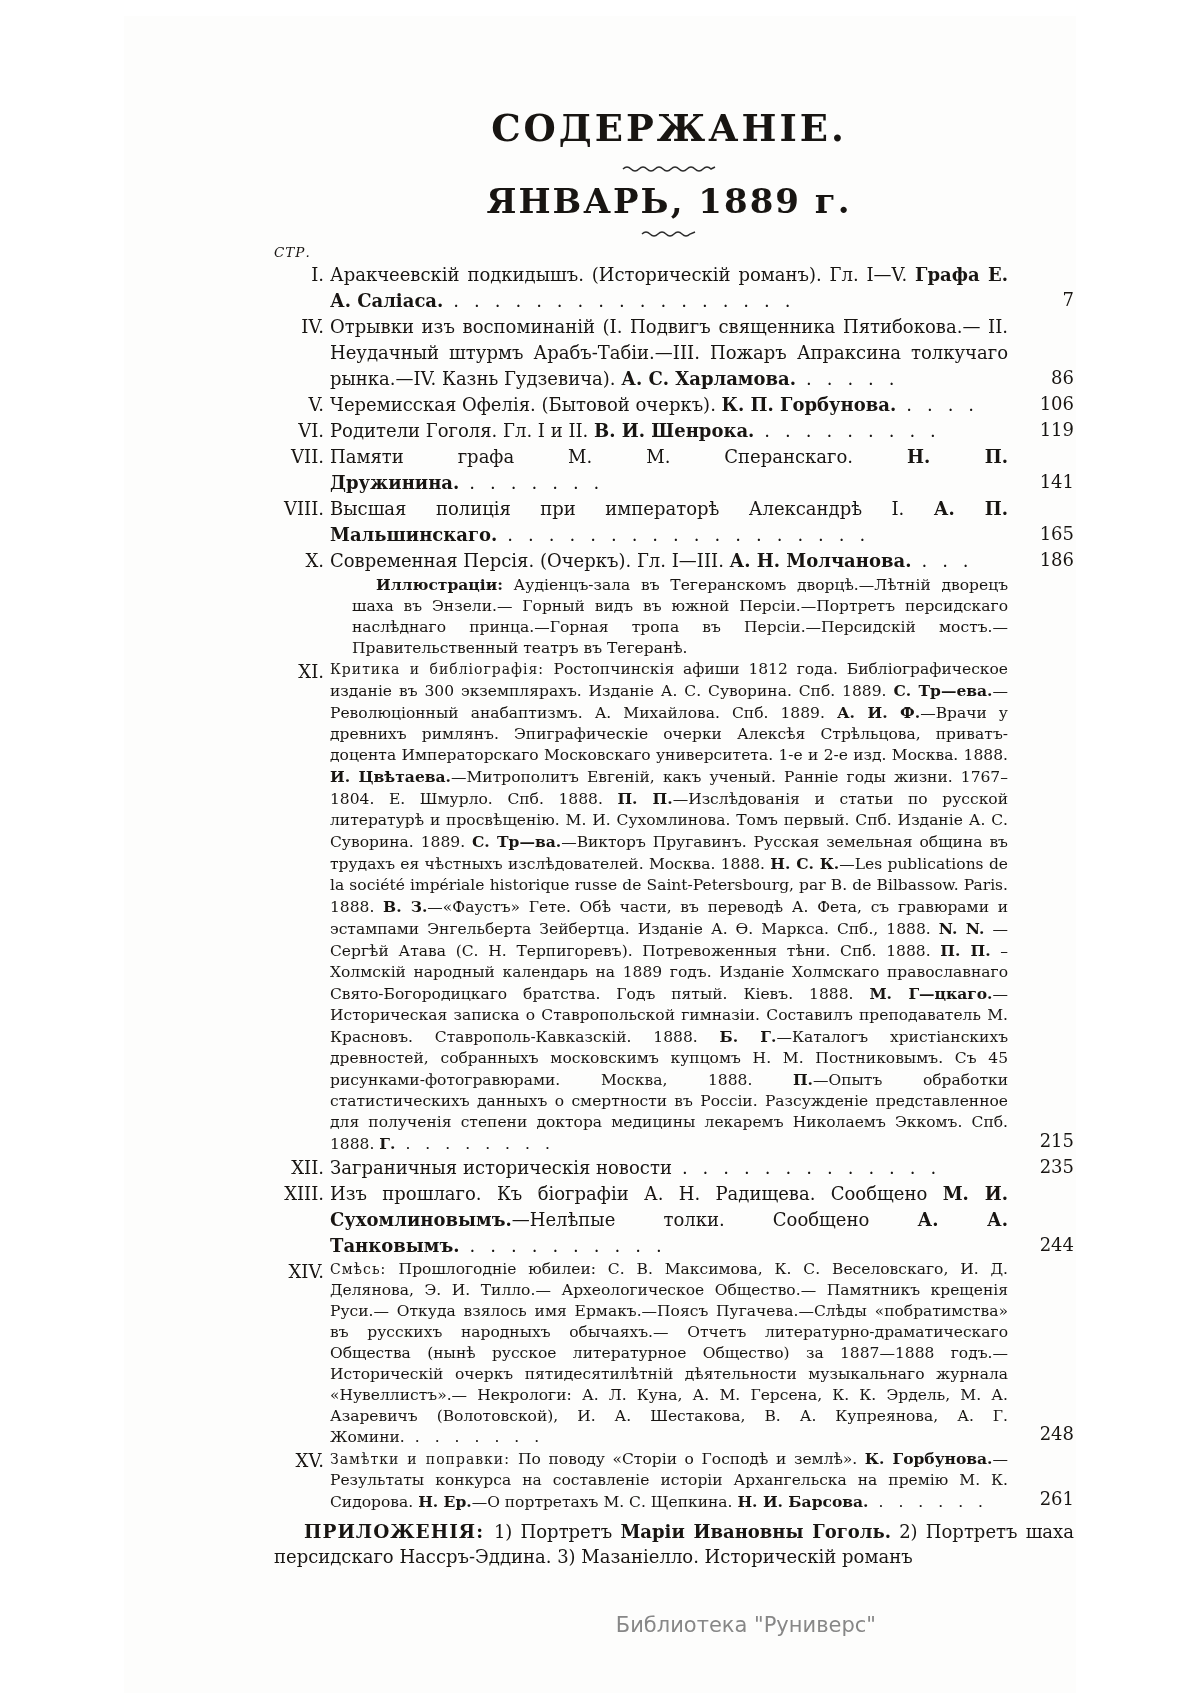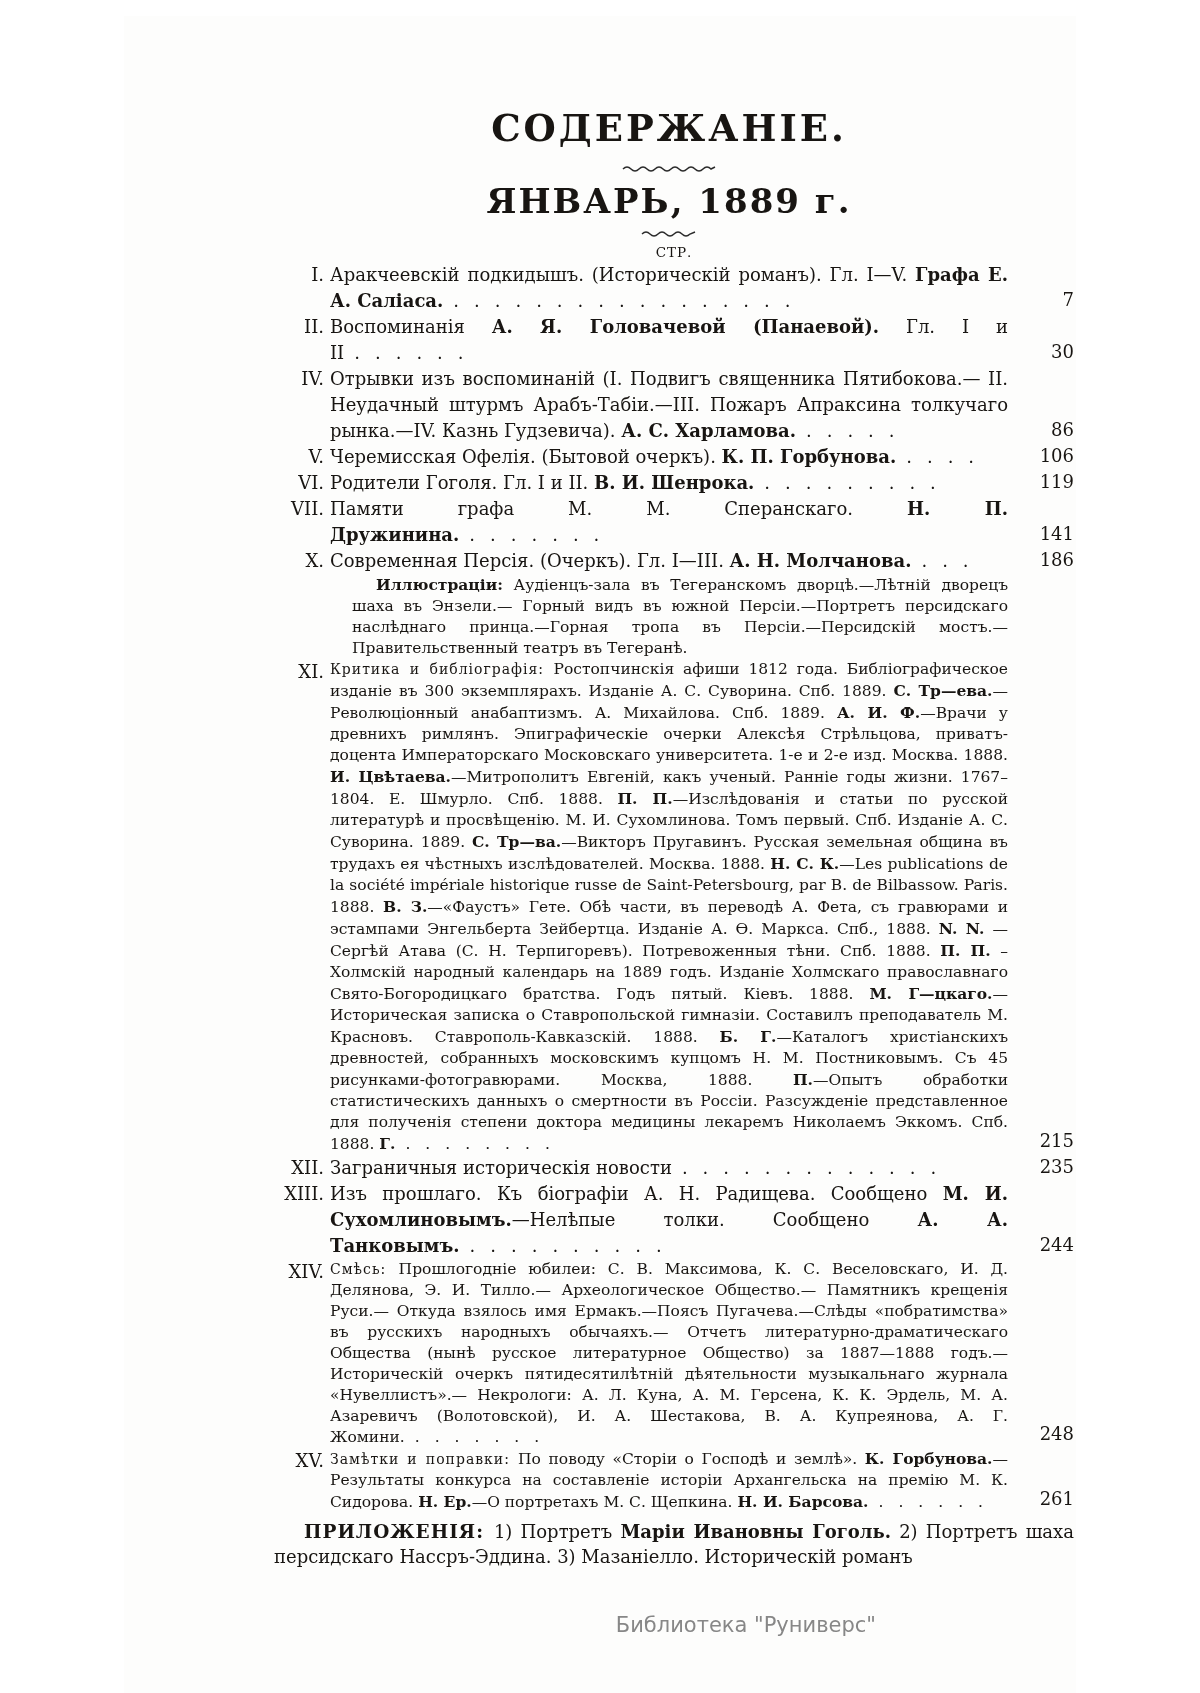--- a/index.html
+++ b/index.html
@@ -7,21 +7,21 @@
     position:relative; width:952px; height:1693px; margin:16px auto;
     background:#fdfdfc; color:#181512; overflow:hidden;
     font-family:"DejaVu Serif", serif;
   }
   .content { position:absolute; left:150px; top:92px; width:800px; }
   .header-block { padding-left:56px; padding-right:66px; text-align:center; }
   .title { margin:0; font-size:37px; font-weight:700; letter-spacing:3px; line-height:1.1; }
   .orn { margin:14px auto 4px; line-height:0; }
   .orn.small-orn { margin:8px auto 0; }
   .issue { margin:10px 0 0; font-size:34px; font-weight:700; letter-spacing:2px; line-height:1.1; }
-  .str-label { text-align:center; font-size:13.5px; letter-spacing:1px; margin-top:6px; }
+  .str-label { text-align:left; font-size:13.5px; letter-spacing:1px; margin-top:6px;font-style:italic; }
   #toc-list { margin-top:2px; }
   .entry {
     position:relative; padding-left:56px; padding-right:66px;
     font-size:18px; line-height:26px; text-align:justify;
   }
   .entry.small { font-size:15.5px; line-height:21px; }
   .entry.illus { padding-left:78px; text-indent:24px; }
   .num {
     position:absolute; left:-22px; top:0; width:72px; text-align:right;
     font-size:18px; line-height:26px;
@@ -58,25 +58,25 @@
       <h2 class="issue">ЯНВАРЬ, 1889 г.</h2>
       <div class="orn small-orn">
         <svg width="58" height="10" viewBox="0 0 58 10" xmlns="http://www.w3.org/2000/svg">
           <path d="M2 6 Q 6 2, 10 6 T 18 6 T 26 6 T 34 6 T 42 6 T 50 6 L 55 4" fill="none" stroke="#2b2b2b" stroke-width="1.4"></path>
         </svg>
       </div>
     </div>
     <div class="str-label">СТР.</div>
     <div id="toc-list">
         <div class="entry"><span class="num">I.</span><span class="seg-n">Аракчеевскій подкидышъ. (Историческій романъ). Гл. I—V. </span><span class="seg-b">Графа Е. А. Саліаса.</span><span class="dots">.................</span><span class="pagenum">7</span></div>
-        <div class="entry"><span class="num">II.</span><span class="seg-n">Воспоминанія </span><span class="seg-b">А. Я. Головачевой (Панаевой).</span><span class="seg-n"> Гл. I и II</span><span class="dots">......</span><span class="pagenum">30</span></div>
         <div class="entry"><span class="num">IV.</span><span class="seg-n">Отрывки изъ воспоминаній (I. Подвигъ священника Пятибокова.— II. Неудачный штурмъ Арабъ-Табіи.—III. Пожаръ Апраксина толкучаго рынка.—IV. Казнь Гудзевича). </span><span class="seg-b">А. С. Харламова.</span><span class="dots">.....</span><span class="pagenum">86</span></div>
         <div class="entry"><span class="num">V.</span><span class="seg-n">Черемисская Офелія. (Бытовой очеркъ). </span><span class="seg-b">К. П. Горбунова.</span><span class="dots">....</span><span class="pagenum">106</span></div>
         <div class="entry"><span class="num">VI.</span><span class="seg-n">Родители Гоголя. Гл. I и II. </span><span class="seg-b">В. И. Шенрока.</span><span class="dots">.........</span><span class="pagenum">119</span></div>
         <div class="entry"><span class="num">VII.</span><span class="seg-n">Памяти графа М. М. Сперанскаго. </span><span class="seg-b">Н. П. Дружинина.</span><span class="dots">.......</span><span class="pagenum">141</span></div>
+        <div class="entry"><span class="num">VIII.</span><span class="seg-n">Высшая полиція при императорѣ Александрѣ I. </span><span class="seg-b">А. П. Мальшинскаго.</span><span class="dots">..................</span><span class="pagenum">165</span></div>
         <div class="entry"><span class="num">X.</span><span class="seg-n">Современная Персія. (Очеркъ). Гл. I—III. </span><span class="seg-b">А. Н. Молчанова.</span><span class="dots">...</span><span class="pagenum">186</span></div>
         <div class="entry small illus"><span class="seg-sb">Иллюстраціи:</span><span class="seg-s"> Аудіенцъ-зала въ Тегеранскомъ дворцѣ.—Лѣтній дворецъ шаха въ Энзели.— Горный видъ въ южной Персіи.—Портретъ персидскаго наслѣднаго принца.—Горная тропа въ Персіи.—Персидскій мостъ.—Правительственный театръ въ Тегеранѣ.</span></div>
         <div class="entry small"><span class="num">XI.</span><span class="seg-L">Критика и библіографія: </span><span class="seg-s">Ростопчинскія афиши 1812 года. Библіографическое изданіе въ 300 экземплярахъ. Изданіе А. С. Суворина. Спб. 1889. </span><span class="seg-sb">С. Тр—ева.</span><span class="seg-s">—Революціонный анабаптизмъ. А. Михайлова. Спб. 1889. </span><span class="seg-sb">А. И. Ф.</span><span class="seg-s">—Врачи у древнихъ римлянъ. Эпиграфическіе очерки Алексѣя Стрѣльцова, приватъ-доцента Императорскаго Московскаго университета. 1-е и 2-е изд. Москва. 1888. </span><span class="seg-sb">И. Цвѣтаева.</span><span class="seg-s">—Митрополитъ Евгеній, какъ ученый. Ранніе годы жизни. 1767–1804. Е. Шмурло. Спб. 1888. </span><span class="seg-sb">П. П.</span><span class="seg-s">—Изслѣдованія и статьи по русской литературѣ и просвѣщенію. М. И. Сухомлинова. Томъ первый. Спб. Изданіе А. С. Суворина. 1889. </span><span class="seg-sb">С. Тр—ва.</span><span class="seg-s">—Викторъ Пругавинъ. Русская земельная община въ трудахъ ея чѣстныхъ изслѣдователей. Москва. 1888. </span><span class="seg-sb">Н. С. К.</span><span class="seg-s">—Les publications de la société impériale historique russe de Saint-Petersbourg, par B. de Bilbassow. Paris. 1888. </span><span class="seg-sb">В. З.</span><span class="seg-s">—«Фаустъ» Гете. Обѣ части, въ переводѣ А. Фета, съ гравюрами и эстампами Энгельберта Зейбертца. Изданіе А. Ѳ. Маркса. Спб., 1888. </span><span class="seg-sb">N. N.</span><span class="seg-s"> — Сергѣй Атава (С. Н. Терпигоревъ). Потревоженныя тѣни. Спб. 1888. </span><span class="seg-sb">П. П.</span><span class="seg-s"> – Холмскій народный календарь на 1889 годъ. Изданіе Холмскаго православнаго Свято-Богородицкаго братства. Годъ пятый. Кіевъ. 1888. </span><span class="seg-sb">М. Г—цкаго.</span><span class="seg-s">—Историческая записка о Ставропольской гимназіи. Составилъ преподаватель М. Красновъ. Ставрополь-Кавказскій. 1888. </span><span class="seg-sb">Б. Г.</span><span class="seg-s">—Каталогъ христіанскихъ древностей, собранныхъ московскимъ купцомъ Н. М. Постниковымъ. Съ 45 рисунками-фотогравюрами. Москва, 1888. </span><span class="seg-sb">П.</span><span class="seg-s">—Опытъ обработки статистическихъ данныхъ о смертности въ Россіи. Разсужденіе представленное для полученія степени доктора медицины лекаремъ Николаемъ Эккомъ. Спб. 1888. </span><span class="seg-sb">Г.</span><span class="dots">........</span><span class="pagenum">215</span></div>
         <div class="entry"><span class="num">XII.</span><span class="seg-n">Заграничныя историческія новости</span><span class="dots">.............</span><span class="pagenum">235</span></div>
         <div class="entry"><span class="num">XIII.</span><span class="seg-n">Изъ прошлаго. Къ біографіи А. Н. Радищева. Сообщено </span><span class="seg-b">М. И. Сухомлиновымъ.</span><span class="seg-n">—Нелѣпые толки. Сообщено </span><span class="seg-b">А. А. Танковымъ.</span><span class="dots">..........</span><span class="pagenum">244</span></div>
         <div class="entry small"><span class="num">XIV.</span><span class="seg-L">Смѣсь: </span><span class="seg-s">Прошлогодніе юбилеи: С. В. Максимова, К. С. Веселовскаго, И. Д. Делянова, Э. И. Тилло.— Археологическое Общество.— Памятникъ крещенія Руси.— Откуда взялось имя Ермакъ.—Поясъ Пугачева.—Слѣды «побратимства» въ русскихъ народныхъ обычаяхъ.— Отчетъ литературно-драматическаго Общества (нынѣ русское литературное Общество) за 1887—1888 годъ.— Историческій очеркъ пятидесятилѣтній дѣятельности музыкальнаго журнала «Нувеллистъ».— Некрологи: А. Л. Куна, А. М. Герсена, К. К. Эрдель, М. А. Азаревичъ (Волотовской), И. А. Шестакова, В. А. Купреянова, А. Г. Жомини.</span><span class="dots">.......</span><span class="pagenum">248</span></div>
         <div class="entry small"><span class="num">XV.</span><span class="seg-L">Замѣтки и поправки: </span><span class="seg-s">По поводу «Сторіи о Господѣ и землѣ». </span><span class="seg-sb">К. Горбунова.</span><span class="seg-s">—Результаты конкурса на составленіе исторіи Архангельска на премію М. К. Сидорова. </span><span class="seg-sb">Н. Ер.</span><span class="seg-s">—О портретахъ М. С. Щепкина. </span><span class="seg-sb">Н. И. Барсова.</span><span class="dots">......</span><span class="pagenum">261</span></div>
       </div>
     <p class="appendix" id="appendix"><span class="seg-bL">ПРИЛОЖЕНІЯ: </span><span class="seg-n">1) Портретъ </span><span class="seg-b">Маріи Ивановны Гоголь.</span><span class="seg-n"> 2) Портретъ шаха персидскаго Нассръ-Эддина. 3) Мазаніелло. Историческій романъ </span></p>
   </div>

